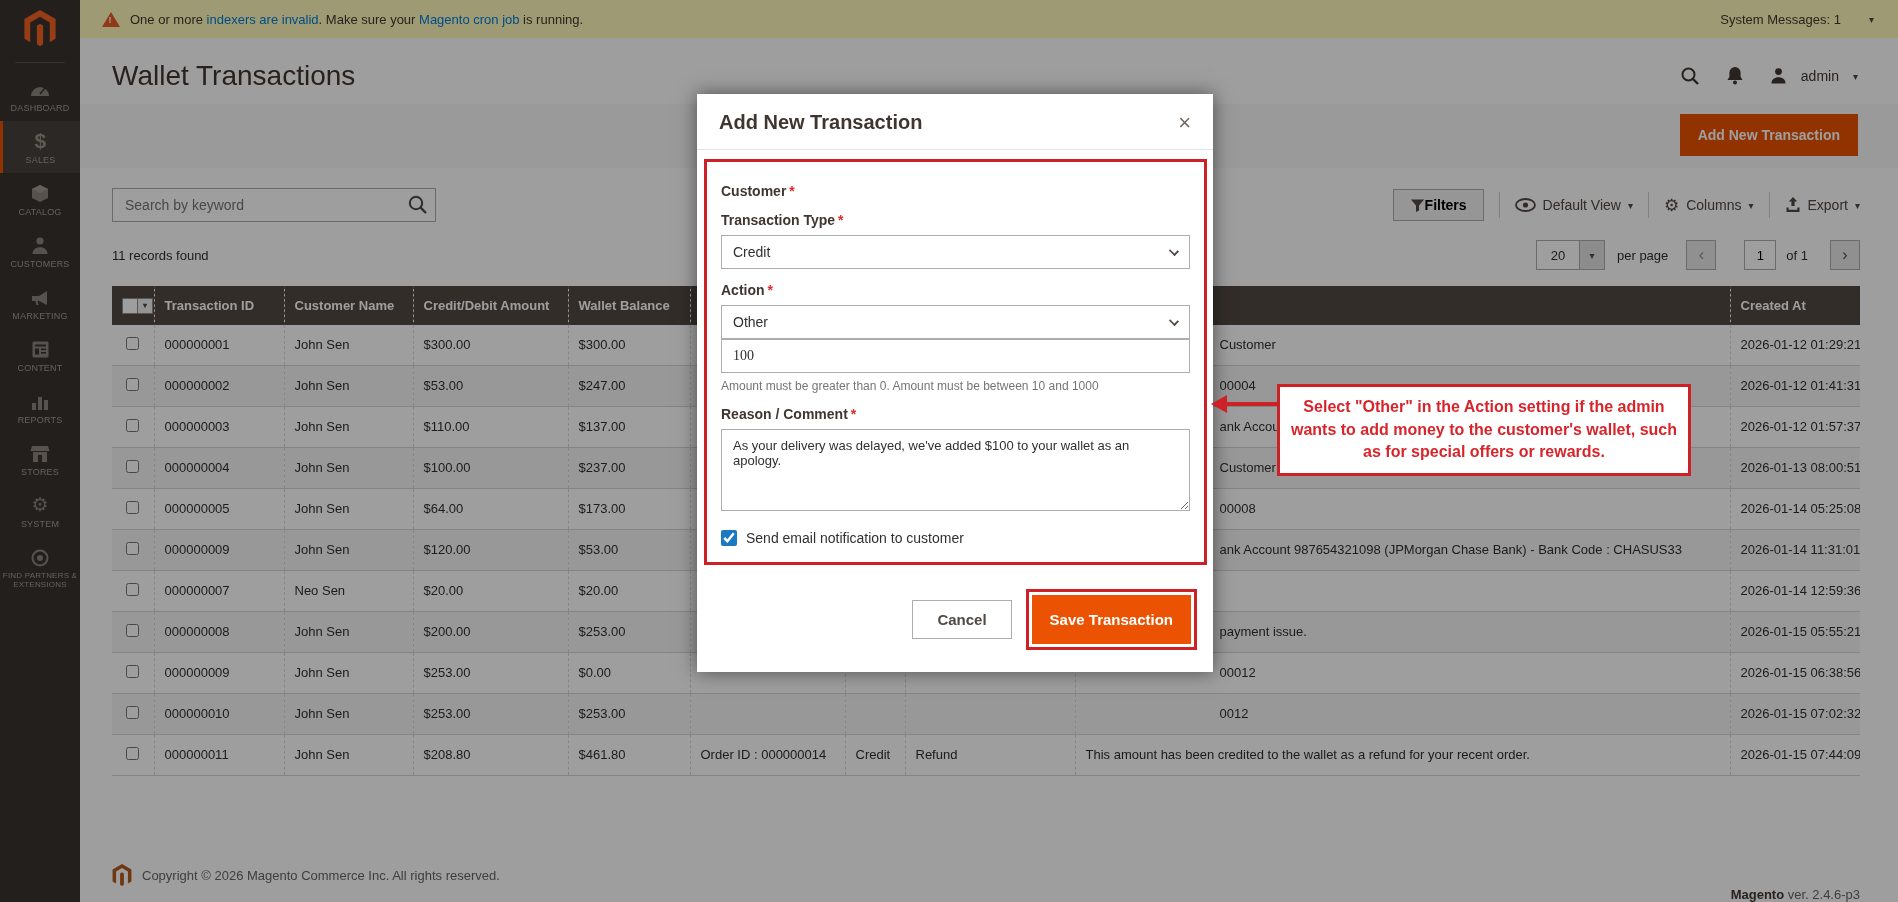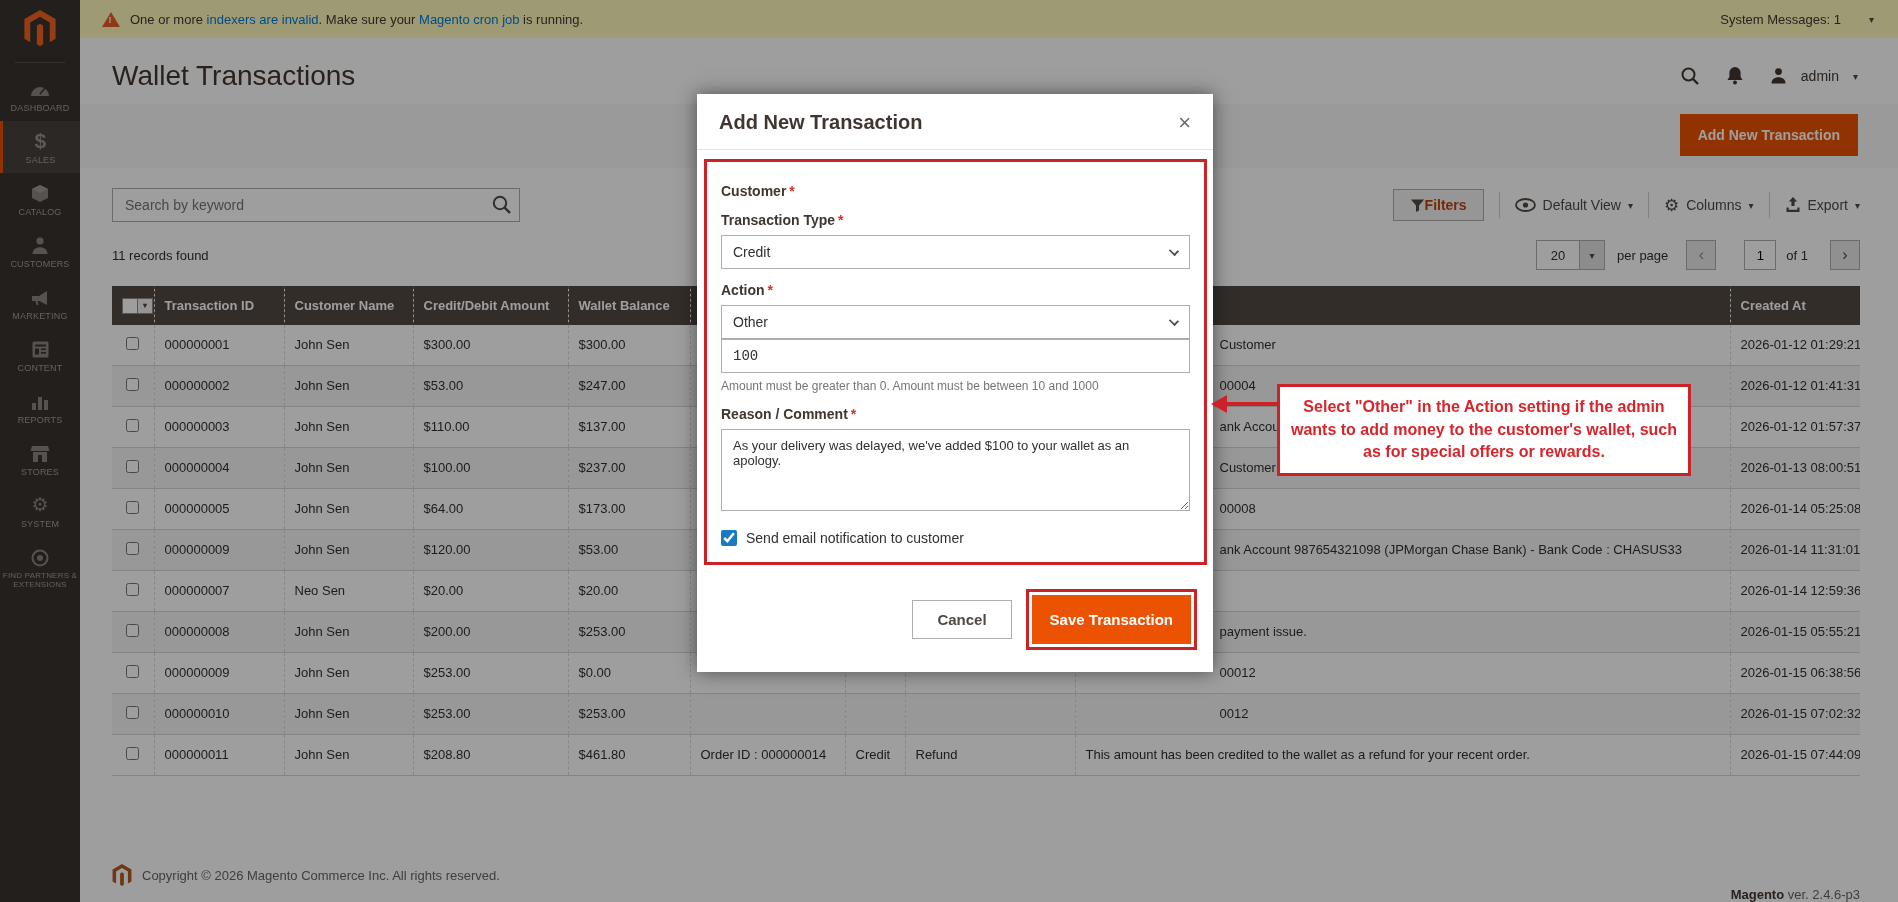--- a/index.html
+++ b/index.html
@@ -31,28 +31,28 @@
   .page-title { font-size:28px; font-weight:400; color:#41362f; }
   .hdr-icons { margin-left:auto; display:flex; align-items:center; gap:26px; }
   .hdr-icons svg { display:block; }
   .admin-chip { display:flex; align-items:center; gap:14px; font-size:14px; color:#41362f; cursor:pointer;}
 
   .actions-band { background:#f8f8f8; height:64px; margin-bottom:0; position:relative; }
   .btn-primary { position:absolute; right:40px; top:10px; background:#eb5202; color:#fff;
                  border:none; font-size:14px; font-weight:bold; padding:13px 18px; cursor:pointer; }
 
   .grid-toolbar { display:flex; align-items:center; padding:20px 38px 0 32px; }
-  .search-wrap { position:relative; width:408px; }
+  .search-wrap { position:relative; width:324px; }
   .search-wrap input { width:100%; height:34px; border:1px solid #adadad; padding:0 36px 0 12px;
                        font-size:14px; font-family:inherit; color:#303030; }
   .search-wrap .mag { position:absolute; right:8px; top:6px; cursor:pointer; }
   .tb-right { margin-left:auto; display:flex; align-items:center; }
   .tb-divider { width:1px; height:26px; background:#d1d1d1; margin:0 15px; }
   .btn-filters { display:flex; align-items:center; border:1px solid #adadad; background:#f2f2f2;
-                 padding:7px 16px; font-size:14px; font-weight:bold; color:#c2410c; cursor:pointer; font-family:inherit;}
+                 padding:7px 16px; font-size:14px; font-weight:bold; color:#000000; cursor:pointer; font-family:inherit;}
   .tb-ctl { display:flex; align-items:center; gap:7px; font-size:14px; color:#514943; cursor:pointer; }
 
   .records-row { display:flex; align-items:center; padding:18px 38px 12px 32px; font-size:13px; color:#303030; }
   .rr-right { margin-left:auto; display:flex; align-items:center; }
   .pp-select { display:flex; border:1px solid #adadad; height:30px; cursor:pointer; }
   .pp-val { width:42px; display:flex; align-items:center; justify-content:center; background:#fff; font-size:13px;}
   .pp-caret { width:25px; display:flex; align-items:center; justify-content:center; background:#e3e3e3;
               border-left:1px solid #adadad; }
   .pp-label { margin:0 18px 0 12px; }
   .pg-btn { width:30px; height:30px; border:1px solid #adadad; background:#e8e8e8; display:flex;
@@ -95,21 +95,21 @@
   .modal-title { font-size:20px; font-weight:bold; color:#41362f; }
   .modal-close { margin-left:auto; background:none; border:none; font-size:22px; color:#736963; cursor:pointer; line-height:1;}
   .red-box { margin:9px 6px 0 7px; border:3px solid #cc2127; padding:8px 14px 16px; }
   .fld-label { font-size:14px; font-weight:bold; color:#41362f; margin:13px 0 7px; }
   .fld-label .req { color:#e02b27; margin-left:3px; }
   .fake-select { position:relative; width:100%; height:34px; border:1px solid #adadad; background:#fff;
                  font-size:14px; color:#303030; display:flex; align-items:center; padding:0 28px 0 11px; cursor:pointer;}
   .fs-chev { position:absolute; right:11px; top:11px; width:8px; height:8px; border-right:2px solid #514943;
              border-bottom:2px solid #514943; transform:rotate(45deg) scale(1,.8); }
   .txt-input { width:100%; height:34px; border:1px solid #adadad; padding:0 11px; font-size:14px;
-               font-family:Liberation Mono, monospace; color:#303030; }
+               font-family:Liberation Serif, serif; color:#303030; }
   .fld-hint { font-size:12px; color:#757575; margin-top:6px; }
   .reason-ta { width:100%; height:82px; border:1px solid #adadad; padding:8px 11px; font-size:13px;
                font-family:inherit; color:#303030; resize:both; }
   .cb-row { display:flex; align-items:flex-end; gap:9px; margin-top:15px; font-size:14px; color:#303030; }
   .cb-row input { width:16px; height:16px; accent-color:#1979c3; cursor:pointer; }
   .modal-footer { display:flex; justify-content:flex-end; align-items:center; gap:14px; padding:24px 16px 22px; }
   .btn-cancel { background:#fff; border:1px solid #adadad; padding:10px 24px; font-size:15px; font-weight:bold;
                 color:#514943; cursor:pointer; font-family:inherit; }
   .save-ring { border:3px solid #cc2127; padding:3px; background:#fff; }
   .btn-save { background:#eb5202; color:#fff; border:none; padding:16px 18px; font-size:15px; font-weight:bold;

